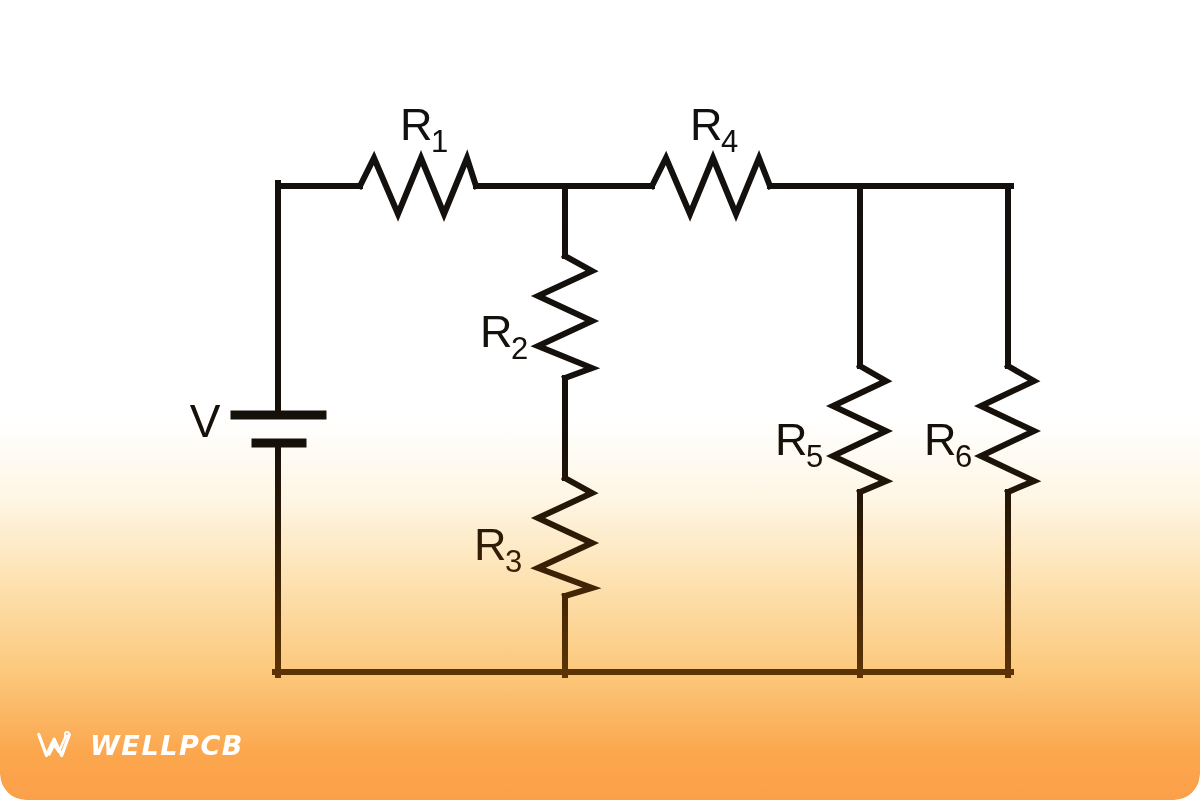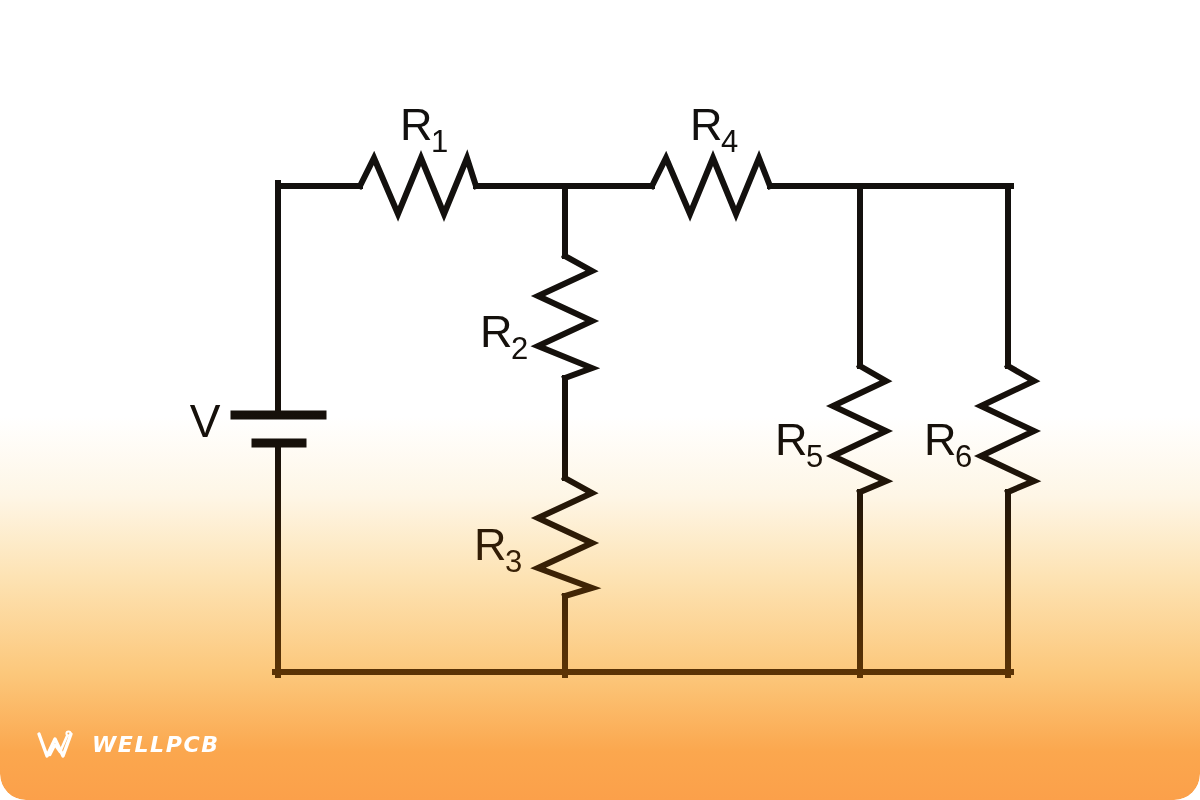--- a/index.html
+++ b/index.html
@@ -40,21 +40,21 @@
     top: 722px;
     width: 210px;
     height: 46px;
     display: flex;
     align-items: center;
     gap: 12px;
   }
   #logo-wordmark {
     color: #ffffff;
     font-family: "DejaVu Sans", sans-serif;
-    font-size: 22px;
+    font-size: 27px;
     font-weight: 700;
     font-style: italic;
     letter-spacing: 1.6px;
     line-height: 1;
     user-select: none;
   }
 </style>
 </head>
 <body style="background: rgb(255, 255, 255); width: 1200px; height: 800px;">
 

